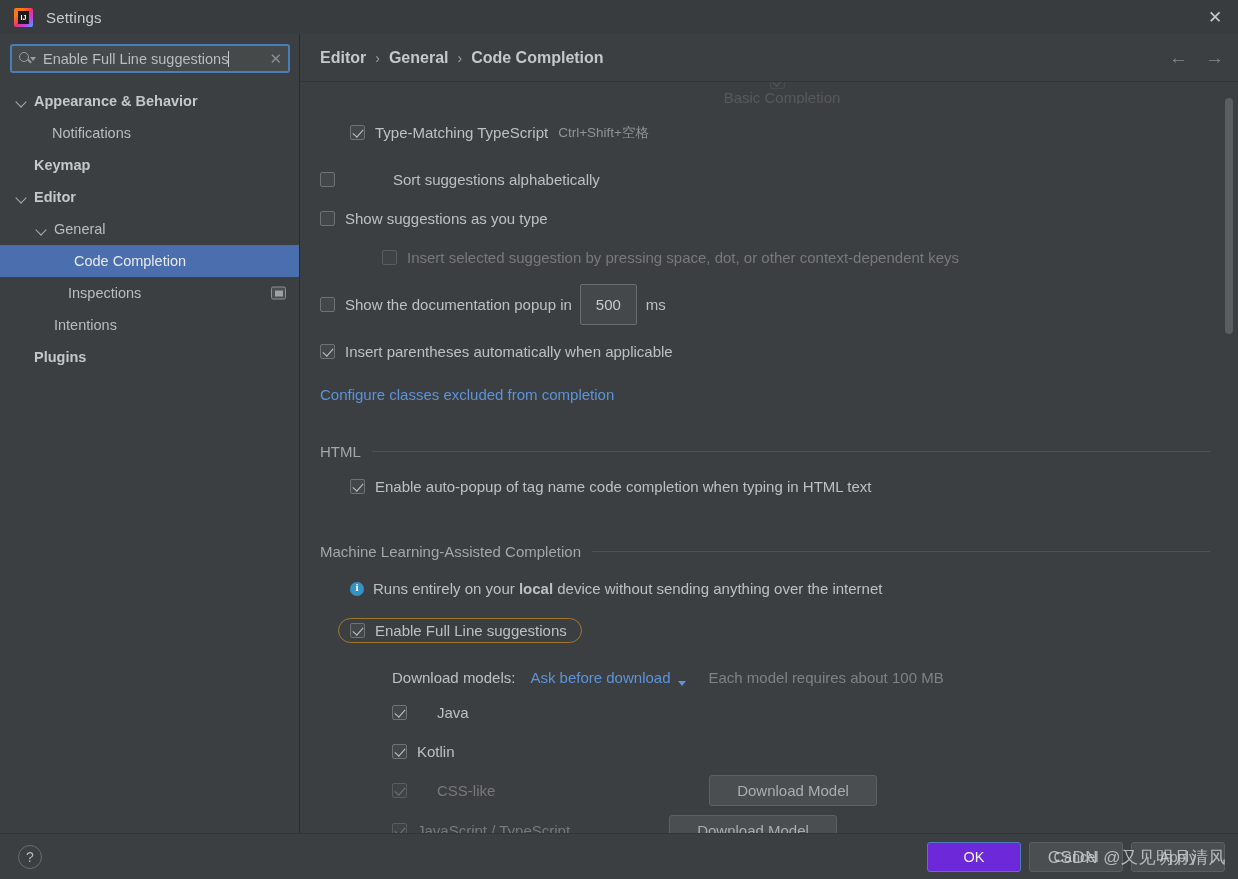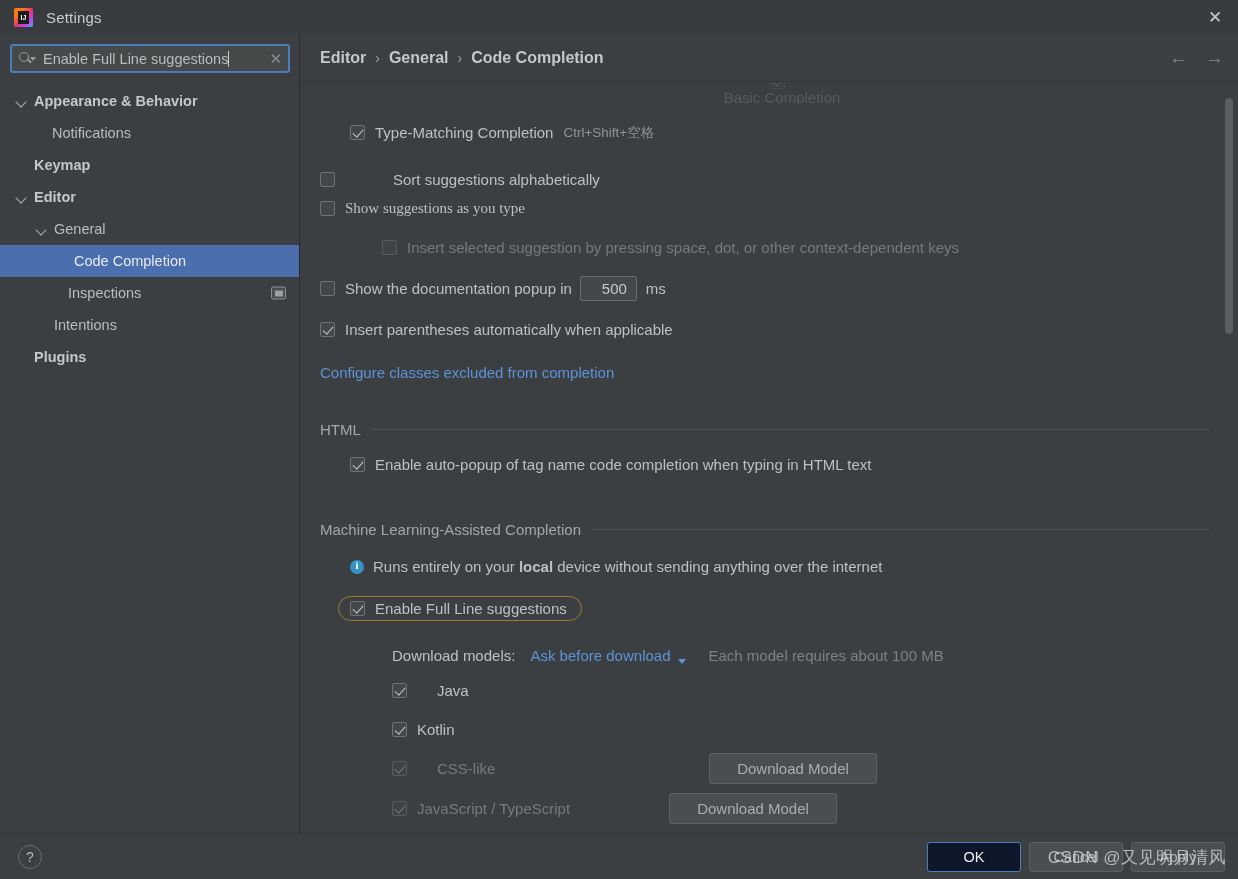--- a/index.html
+++ b/index.html
@@ -189,27 +189,27 @@
   .cb.dim { border-color: #585c5f; background: #3f4345; }
   .cb.dim.checked::after { border-color: #72767a; }
 
   .lbl { color: #bcc0c4; font-size: 15px; white-space: nowrap; }
   .lbl.dim { color: #77797c; }
   .shortcut { color: #8f9397; font-size: 13.5px; margin-left: 10px; }
   .link { color: #5c93d9; font-size: 15px; }
   .link.nounder { text-decoration: none; }
 
   .spin {
-    width: 57px; height: 25px;
+    width: 57px; height: 41px;
     background: #45484a;
     border: 1px solid #6a6e71;
     border-radius: 2px;
     color: #c6c9cd; font-size: 15px;
     display: flex; align-items: center;
-    padding-left: 21px;
+    padding-left: 15px;
     margin: 0 9px 0 8px;
   }
 
   .section {
     display: flex; align-items: center;
     margin-top: 34px; margin-bottom: 6px;
     padding-right: 4px;
   }
   .section .stitle { color: #a3a7ab; font-size: 15px; white-space: nowrap; }
   .section .sline { flex: 1; height: 1px; background: #4e5254; margin-left: 11px; }
@@ -277,21 +277,21 @@
     border: 1px solid #6a6e71; border-radius: 50%;
     color: #b4b7bb; font-size: 14px;
     display: flex; align-items: center; justify-content: center;
   }
   .footer-btns { margin-left: auto; display: flex; align-items: center; gap: 8px; }
   .btn {
     height: 30px; min-width: 94px;
     border-radius: 3px; font-size: 14.5px;
     display: flex; align-items: center; justify-content: center;
   }
-  .btn.primary { background: #0f172a; color: #eef1f4; border: 1px solid #4a7ebb; }
+  .btn.primary { background: #6d28d9; color: #eef1f4; border: 1px solid #4a7ebb; }
   .btn.ghost { background: #4a4e50; color: #b6babe; border: 1px solid #5b5f62; }
   .watermark {
     position: absolute; right: 12px; top: 50%;
     transform: translateY(-50%);
     color: #cfd2d6; font-size: 17px;
     opacity: .82; letter-spacing: .5px;
     white-space: nowrap; pointer-events: none;
   }
 
   .top-clip {
@@ -393,30 +393,30 @@
           <div class="top-clip">
             <div class="opt-row indent1 fade">
               <span class="cb checked dim"></span>
               <span class="lbl dim">Basic Completion</span>
               <span class="shortcut">Ctrl+空格</span>
             </div>
           </div>
 
           <div class="opt-row indent1" style="margin-top:14px;">
             <span class="cb checked"></span>
-            <span class="lbl">Type-Matching Completion</span>
+            <span class="lbl">Type-Matching TypeScript</span>
             <span class="shortcut">Ctrl+Shift+空格</span>
           </div>
 
           <div class="opt-row" style="margin-top:18px;gap:48px;">
             <span class="cb"></span>
             <span class="lbl">Sort suggestions alphabetically</span>
           </div>
 
-          <div class="opt-row" style="font-family:Liberation Serif, serif;">
+          <div class="opt-row" style="margin-top:10px;">
             <span class="cb"></span>
             <span class="lbl">Show suggestions as you type</span>
           </div>
 
           <div class="opt-row indent2" style="margin-top:10px;">
             <span class="cb dim"></span>
             <span class="lbl dim">Insert selected suggestion by pressing space, dot, or other context-dependent keys</span>
           </div>
 
           <div class="opt-row" style="margin-top:12px;">

